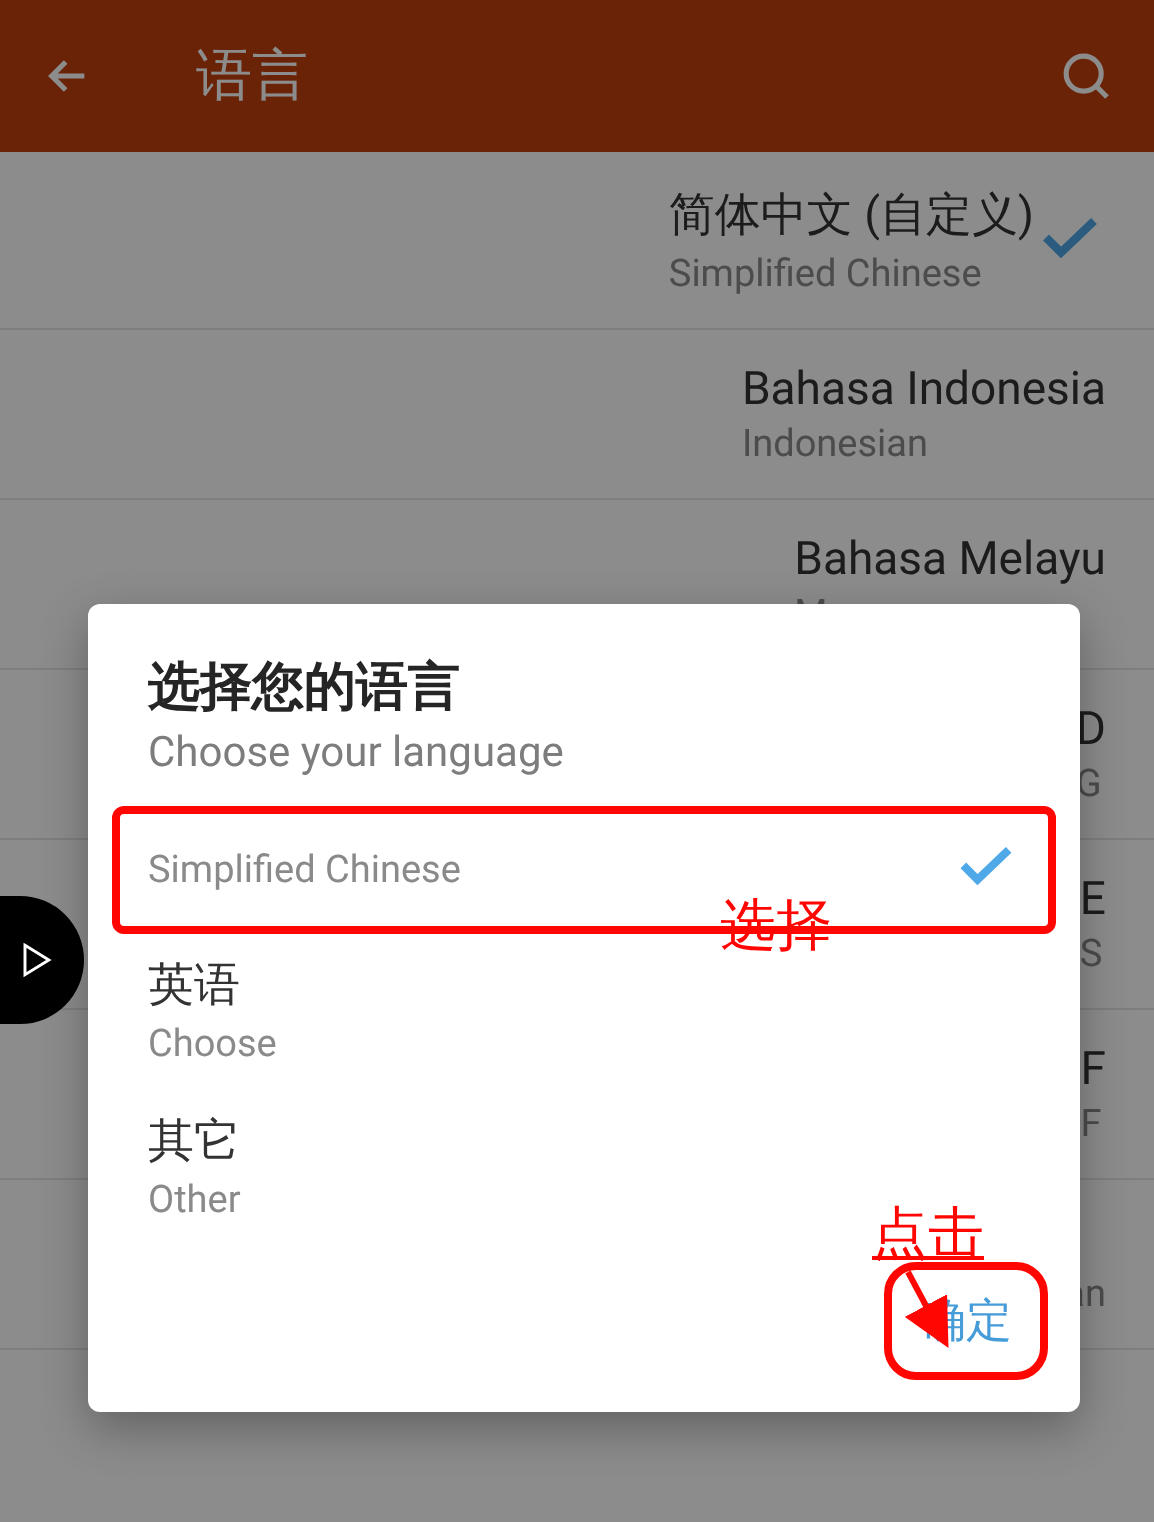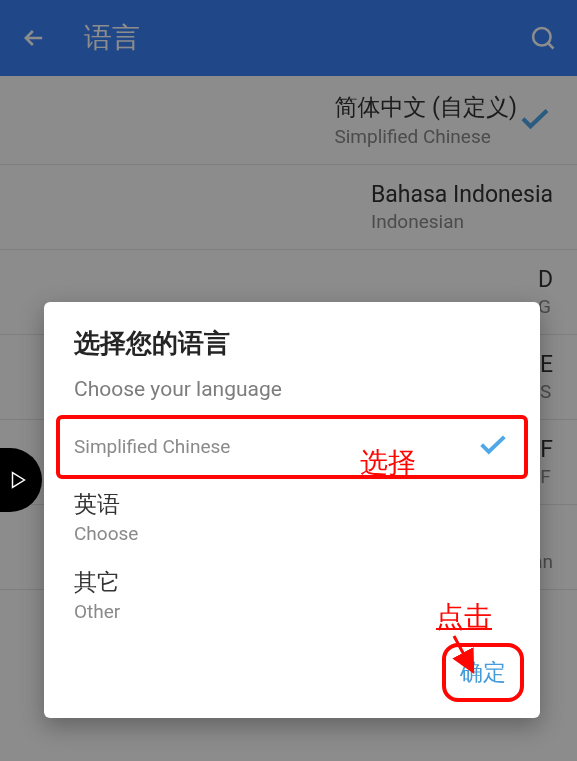--- a/index.html
+++ b/index.html
@@ -9,26 +9,27 @@
       font-family: -apple-system, BlinkMacSystemFont, "Segoe UI", Roboto, sans-serif;
     }
     body {
       width: 577px;
       height: 761px;
       position: relative;
       overflow: hidden;
       background: #fff;
     }
     .header {
-      background: #3b82f6;
+      background: #c2410c;
       height: 76px;
       display: flex;
       align-items: center;
       padding: 0 20px;
       color: #fff;
+      gap: 14px;
     }
     .back-icon {
       display: flex;
       align-items: center;
       margin-right: 36px;
     }
     .header-title {
       font-size: 28px;
       font-weight: 500;
       flex: 1;
@@ -98,21 +99,21 @@
       padding-top: 24px;
       box-shadow: 0 8px 24px rgba(0,0,0,0.3);
     }
     .dialog-header {
       padding: 0 30px 14px 30px;
     }
     .dialog-title {
       font-size: 26px;
       font-weight: bold;
       color: #252525;
-      margin-bottom: 16px;
+      margin-bottom: 4px;
     }
     .dialog-subtitle {
       font-size: 21px;
       color: #7d7d7d;
     }
     .dialog-options {
       padding: 0 12px;
     }
     .dialog-option {
       padding: 10px 18px 12px 18px;
@@ -208,20 +209,26 @@
     </span>
   </div>
   <div class="lang-item">
     <div class="lang-text">
       <span class="lang-native">Bahasa Indonesia</span>
       <span class="lang-english">Indonesian</span>
     </div>
   </div>
   <div class="lang-item">
     <div class="lang-text">
+      <span class="lang-native">Bahasa Melayu</span>
+      <span class="lang-english">M</span>
+    </div>
+  </div>
+  <div class="lang-item">
+    <div class="lang-text">
       <span class="lang-native">D</span>
       <span class="lang-english">G</span>
     </div>
   </div>
   <div class="lang-item">
     <div class="lang-text">
       <span class="lang-native">E</span>
       <span class="lang-english">S</span>
     </div>
   </div>

